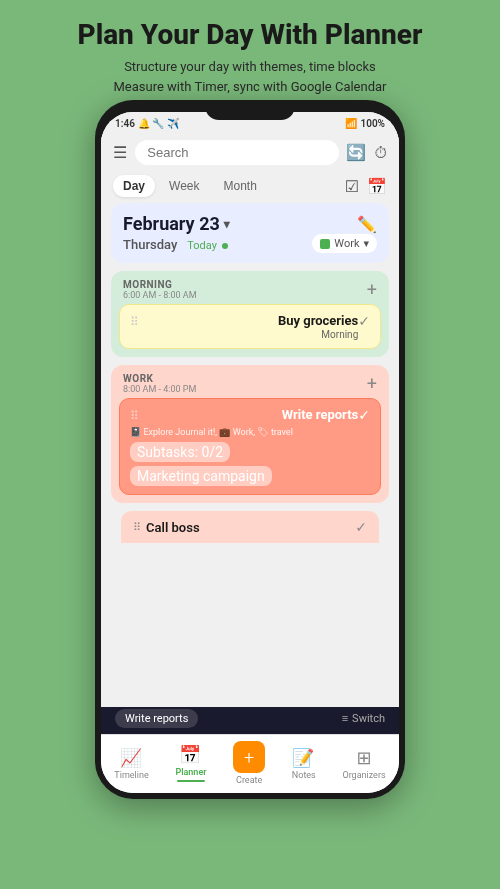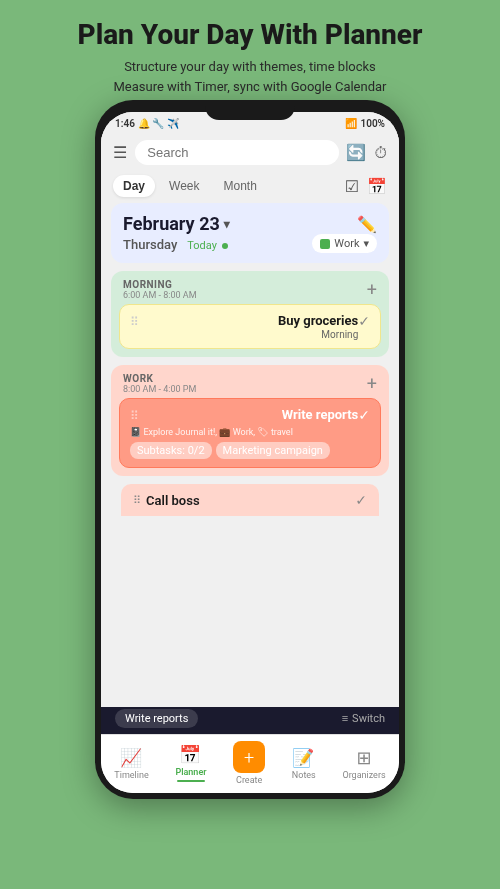--- a/index.html
+++ b/index.html
@@ -251,21 +251,21 @@
       font-size: 9px;
       font-weight: 600;
       margin-left: 4px;
     }
 
     .subtask-chips { display: flex; gap: 4px; margin-top: 5px; flex-wrap: wrap; }
     .subtask-chip {
       background: rgba(255,255,255,0.5);
       border-radius: 8px;
       padding: 2px 7px;
-      font-size: 11px;
+      font-size: 14px;
       color: #fff;
     }
 
     .subtask-items { margin-top: 5px; }
     .subtask-item {
       display: flex;
       align-items: center;
       gap: 5px;
       padding: 2px 0;
       font-size: 10px;

